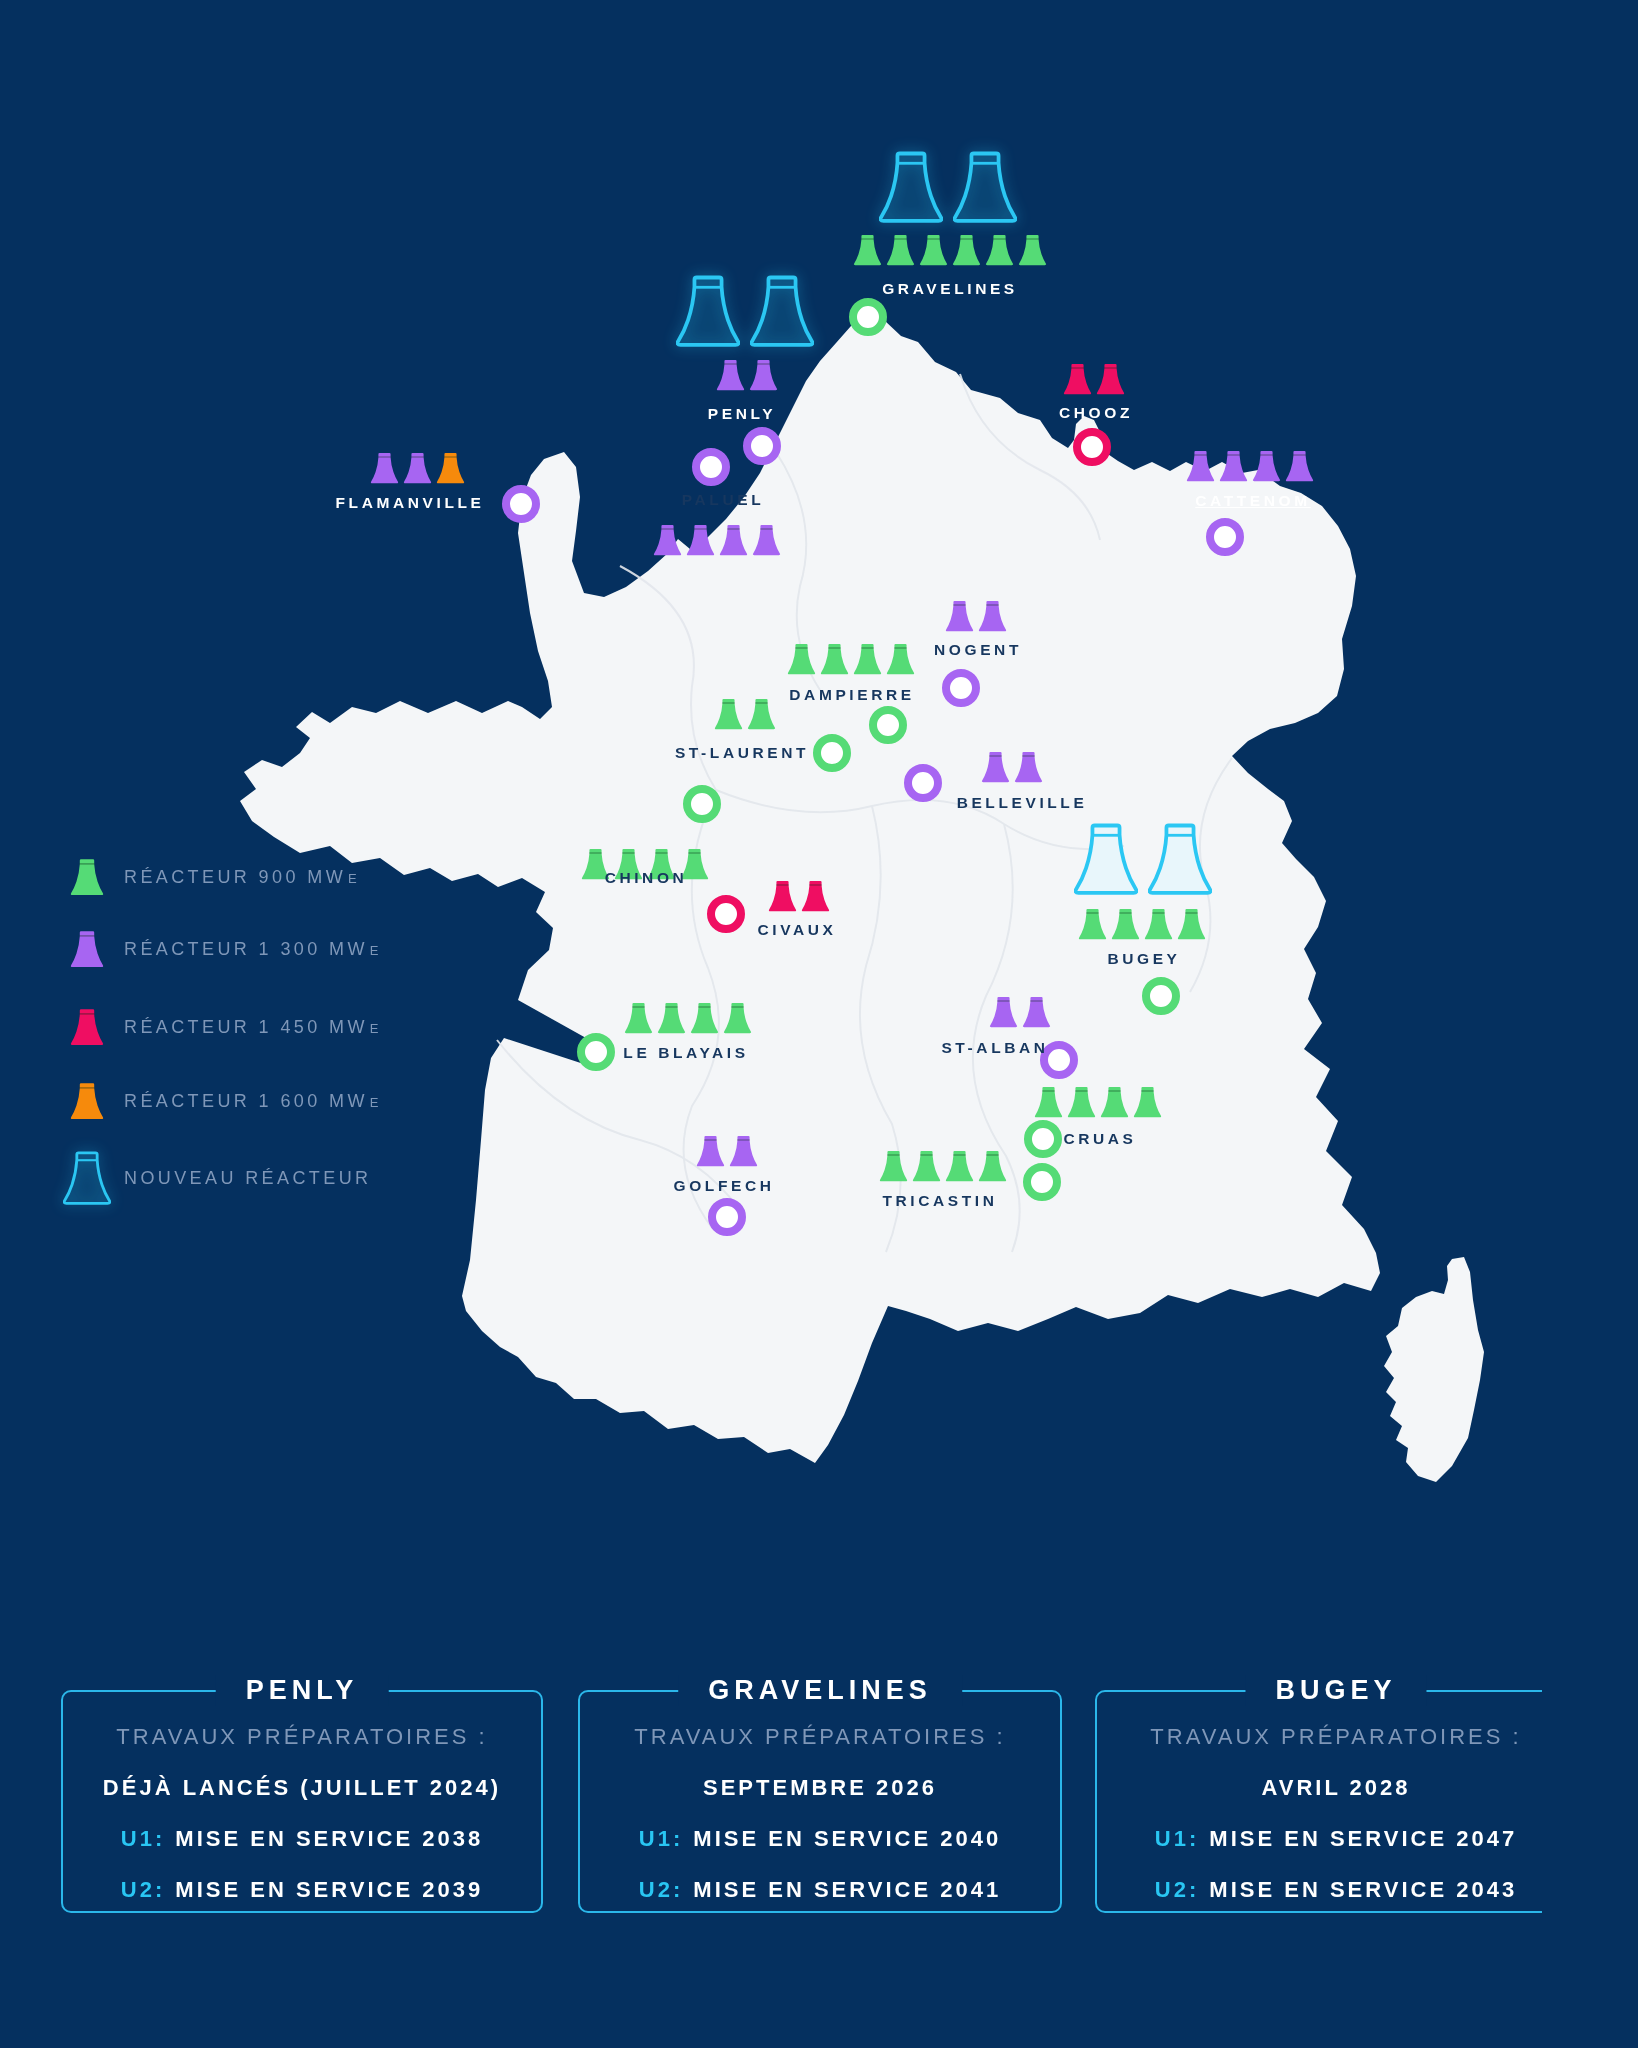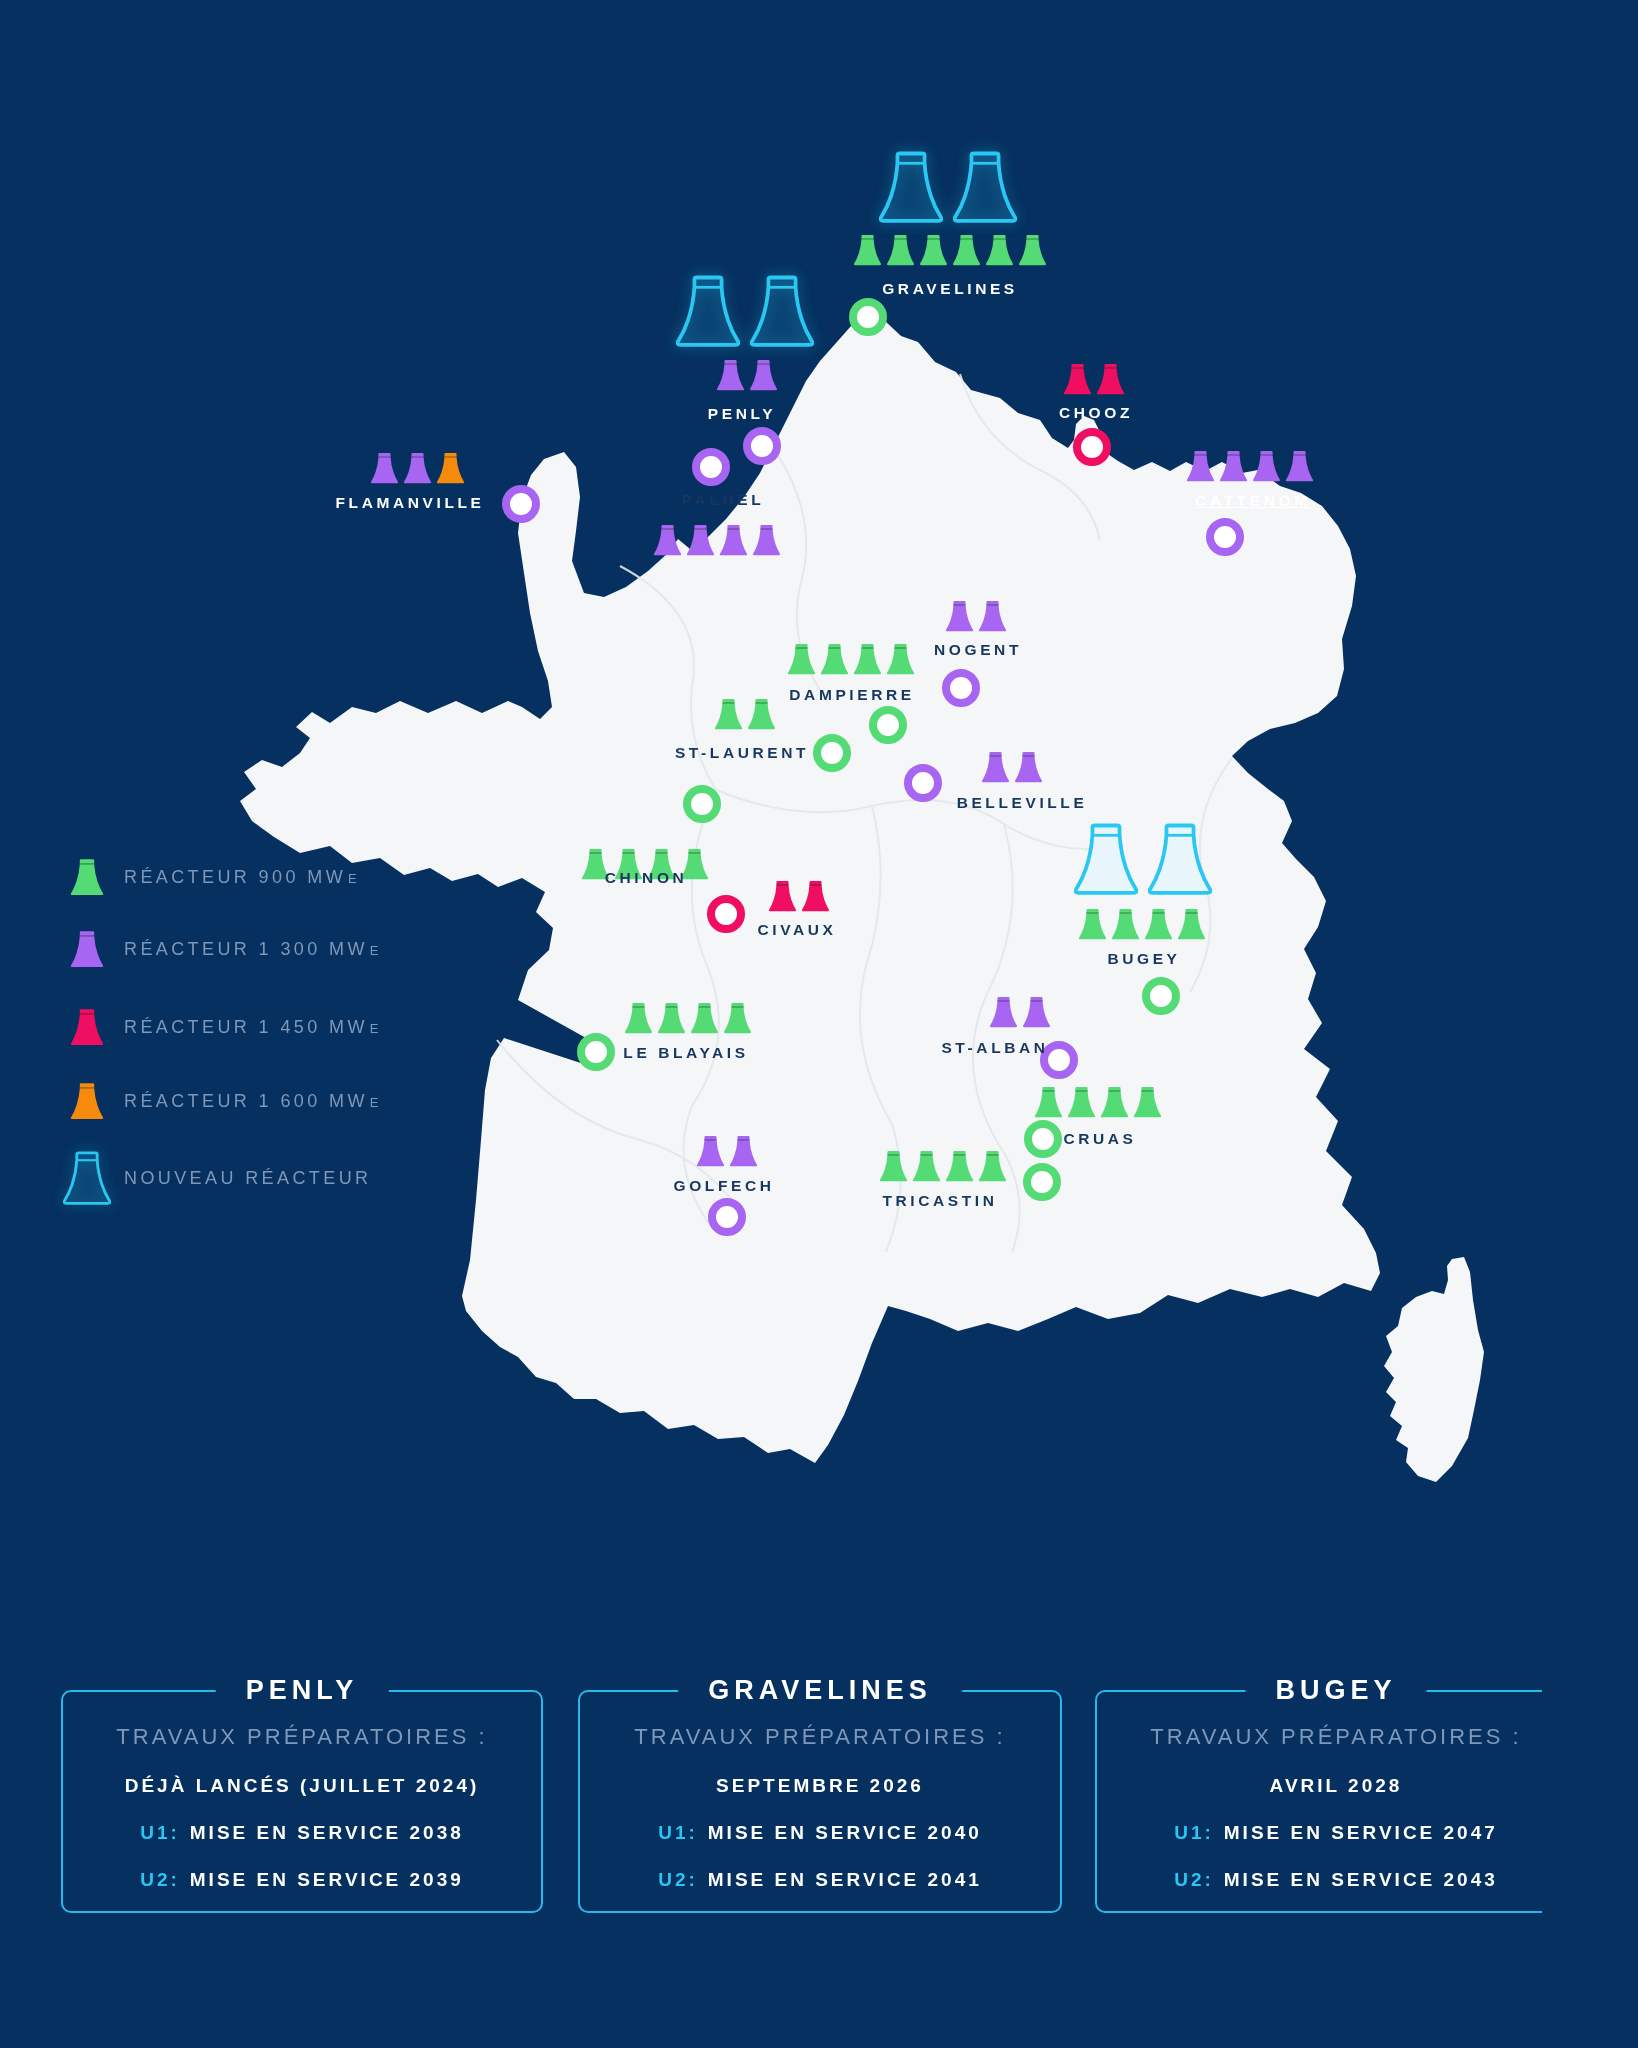--- a/index.html
+++ b/index.html
@@ -40,21 +40,21 @@
     position:absolute;top:-17px;left:50%;transform:translateX(-50%);
     background:#05305f;padding:0 30px;white-space:nowrap;
     color:#ffffff;font-size:27px;font-weight:700;letter-spacing:5px;
   }
   .card-body{
     display:flex;flex-direction:column;align-items:center;
     padding-top:32px;gap:25px;
   }
   .card-row{white-space:nowrap;letter-spacing:3px;}
   .card-row.muted{color:#7f97b8;font-size:22px;}
-  .card-row.strong{color:#ffffff;font-size:19px;font-weight:700;text-align:right;}
+  .card-row.strong{color:#ffffff;font-size:22px;font-weight:700;text-align:right;}
   .u-label{color:#29c6f3;font-weight:700;margin-right:10px;}
 </style>
 </head>
 <body>
 
 <div id="canvas">
 
   <svg width="0" height="0" style="position:absolute" aria-hidden="true">
     <defs>
       <symbol id="tw" viewBox="0 0 34 38">

